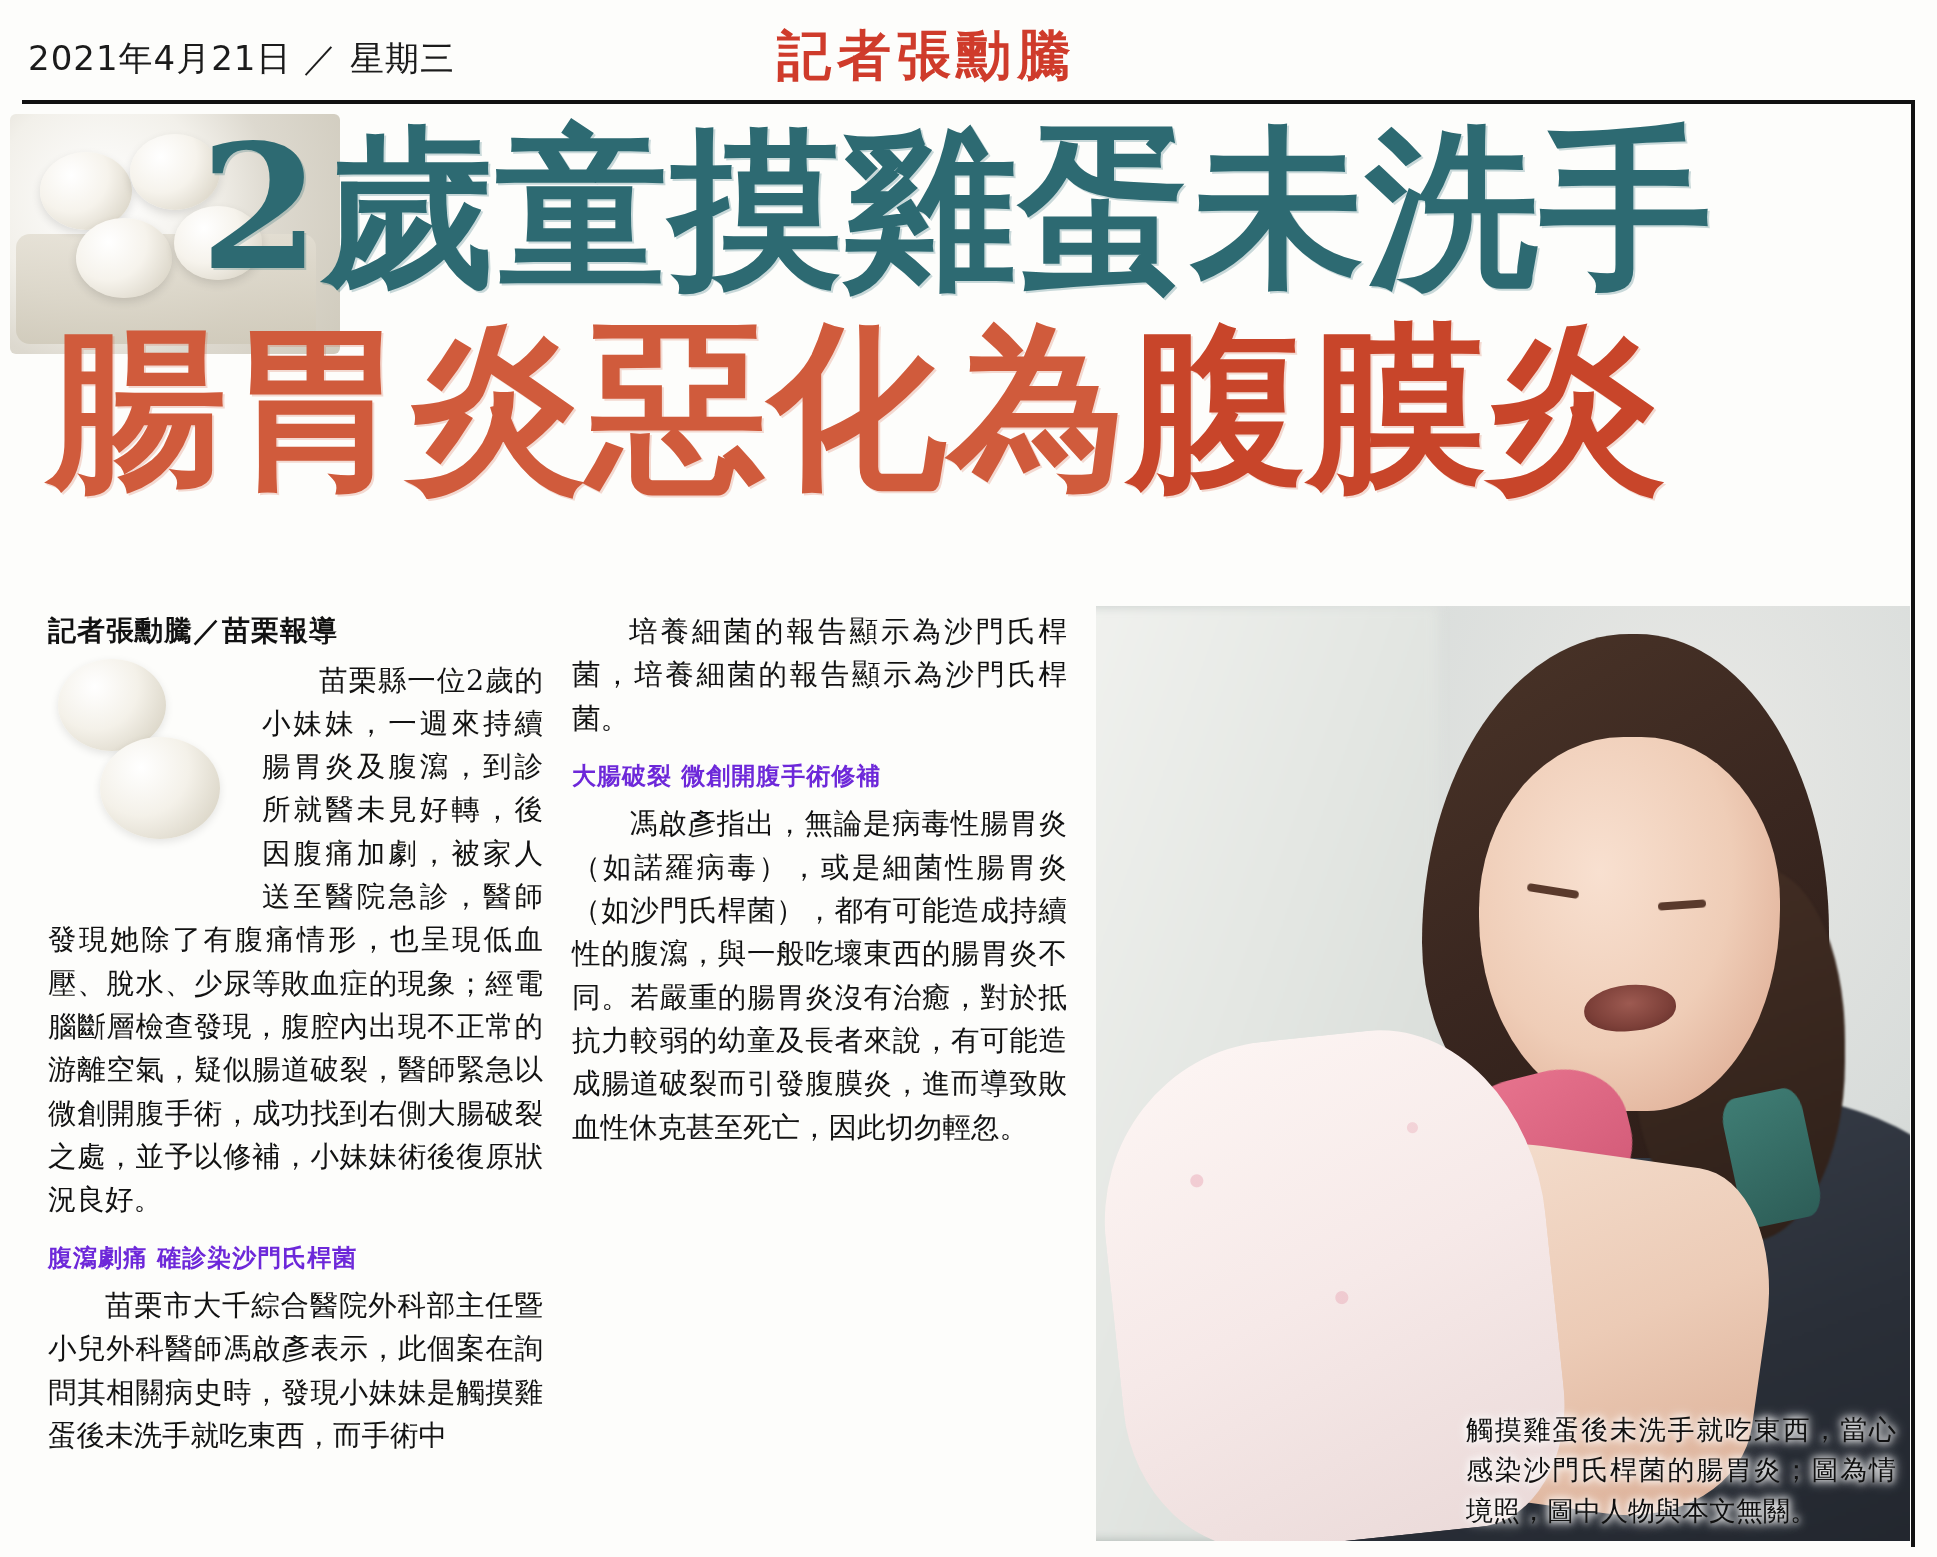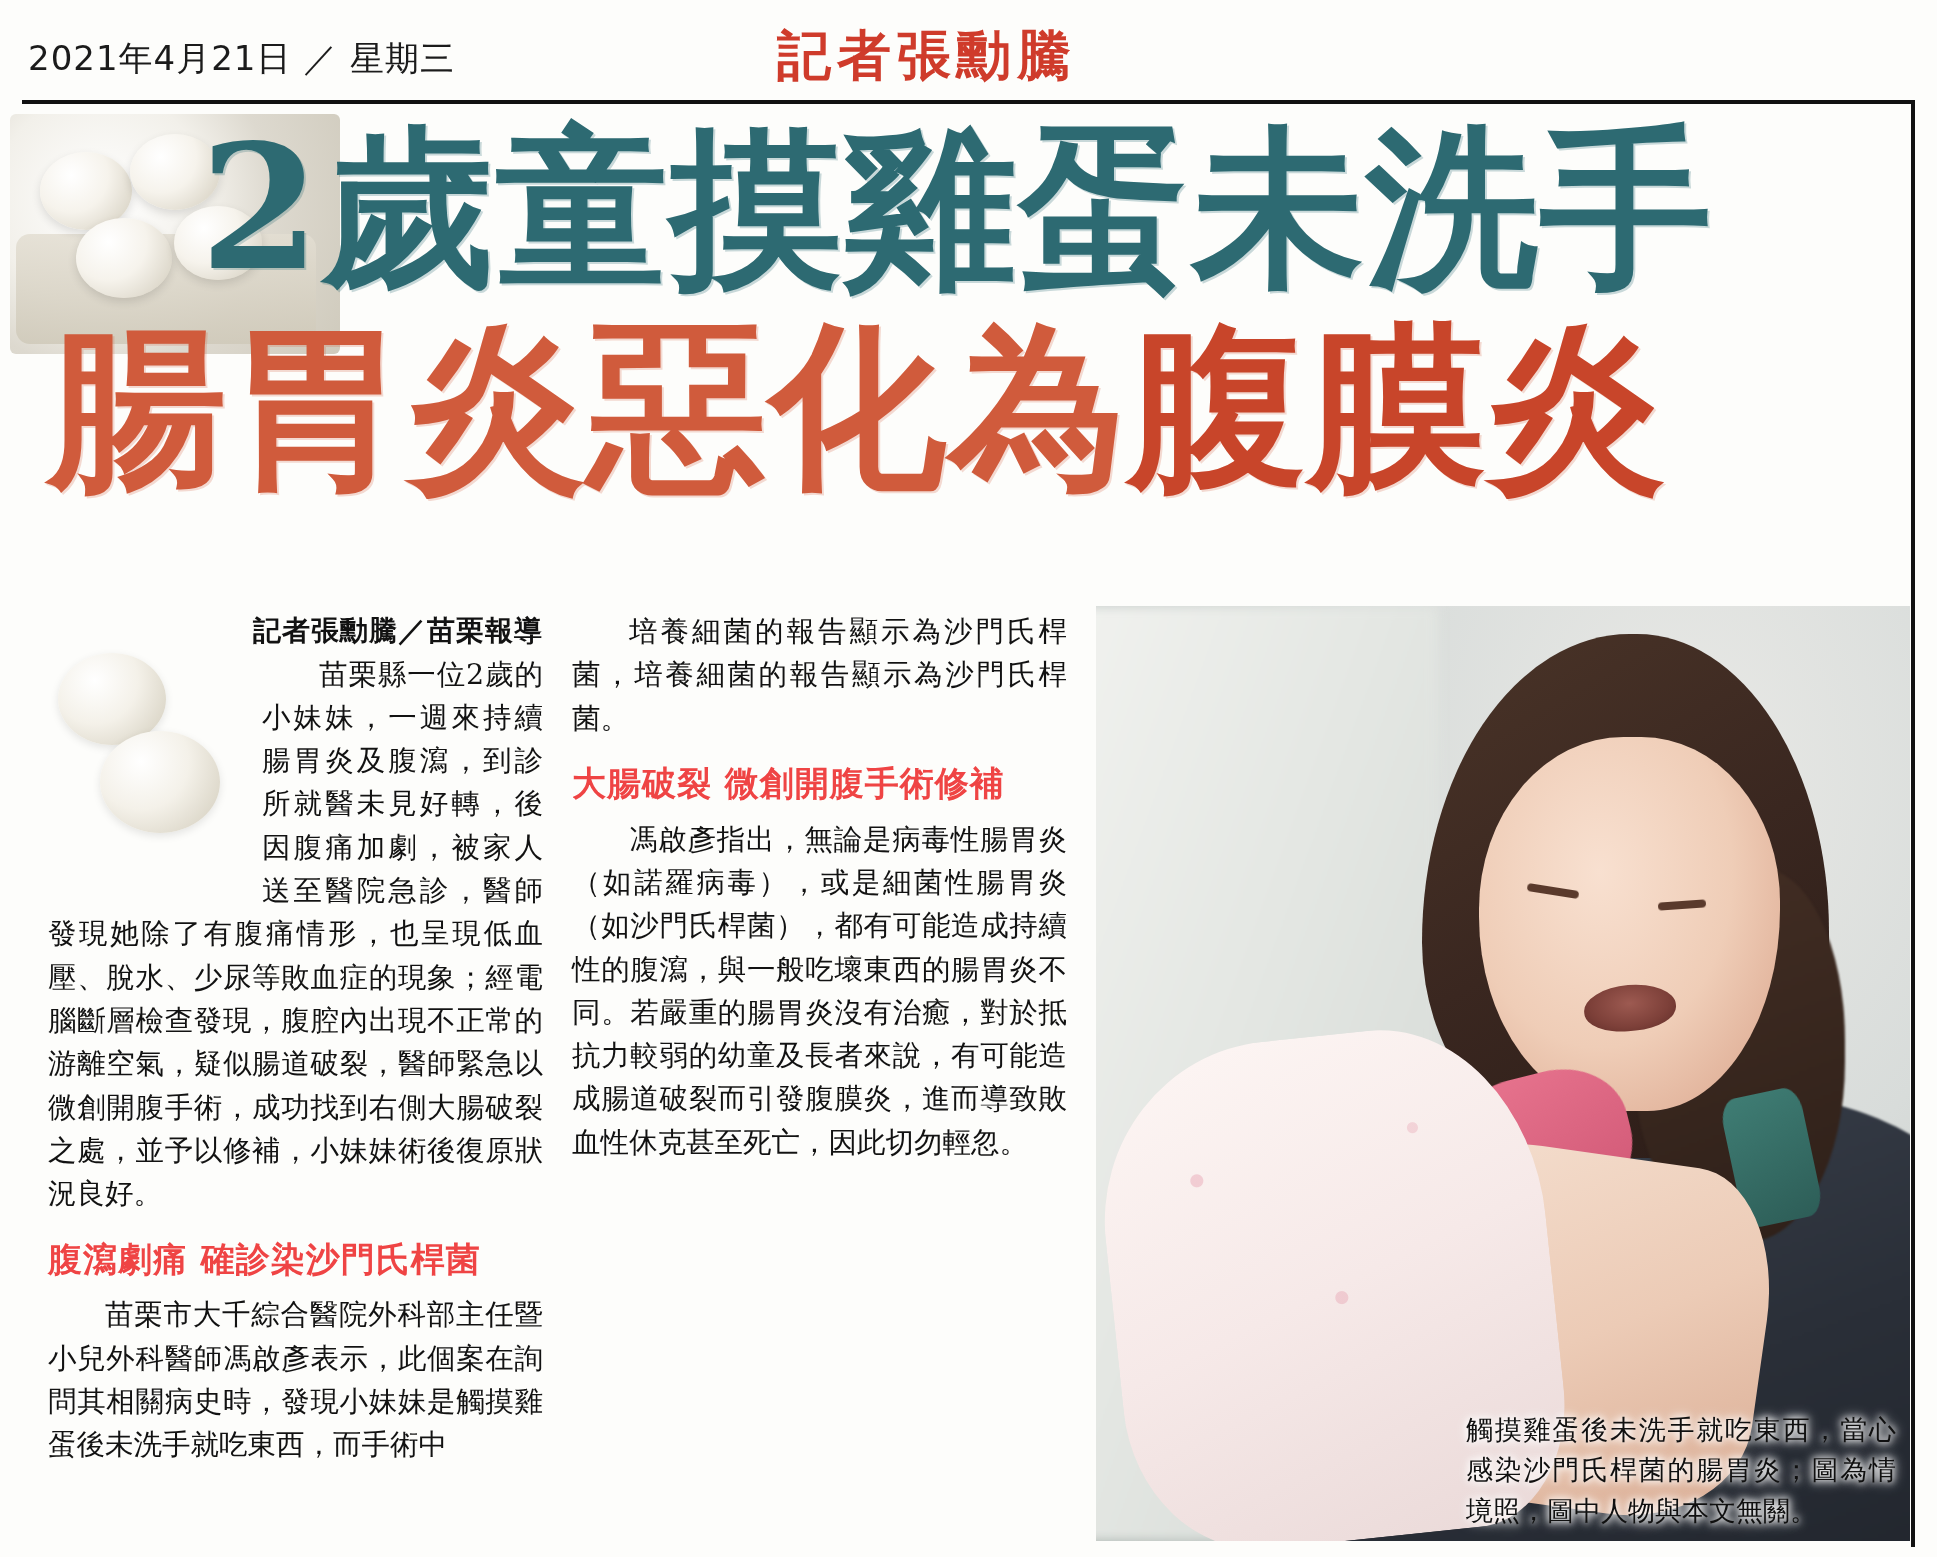--- a/index.html
+++ b/index.html
@@ -150,22 +150,22 @@
     line-height: 1.52;
     text-align: justify;
     color: #121212;
     font-family: "DejaVu Serif", "Liberation Serif", serif;
   }
   .col1 { left: 48px;  width: 495px; }
   .col2 { left: 572px; width: 495px; }
 
   .byline {
     font-weight: bold;
-    text-align: right;
     font-size: 28px;
+    margin-bottom: 6px;
     letter-spacing: 1px;
   }
   .para {
     text-indent: 2em;
     margin: 0 0 4px 0;
   }
   .para.wrap-indent {
     
     text-indent: 2em;
   }
@@ -180,23 +180,23 @@
   .egg-inset .eg {
     position: absolute;
     border-radius: 50%;
     background: radial-gradient(circle at 34% 30%, #ffffff 0%, #f4f1e9 45%, #dcd7c9 82%, #c6c0b0 100%);
     box-shadow: 0 3px 8px rgba(0,0,0,0.10);
   }
   .egg-inset .eg1 { left: 10px;  top: 0px;   width: 108px; height: 92px; }
   .egg-inset .eg2 { left: 52px;  top: 78px;  width: 120px; height: 102px; }
 
   .subhead {
-    color: #ef4444;
+    color: #6d28d9;
     font-weight: bold;
-    font-size: 34px;
+    font-size: 24px;
     margin: 18px 0 8px 0;
     letter-spacing: 1px;
   }
 
   
   .photo {
     position: absolute;
     left: 1096px;
     top: 606px;
     width: 814px;

